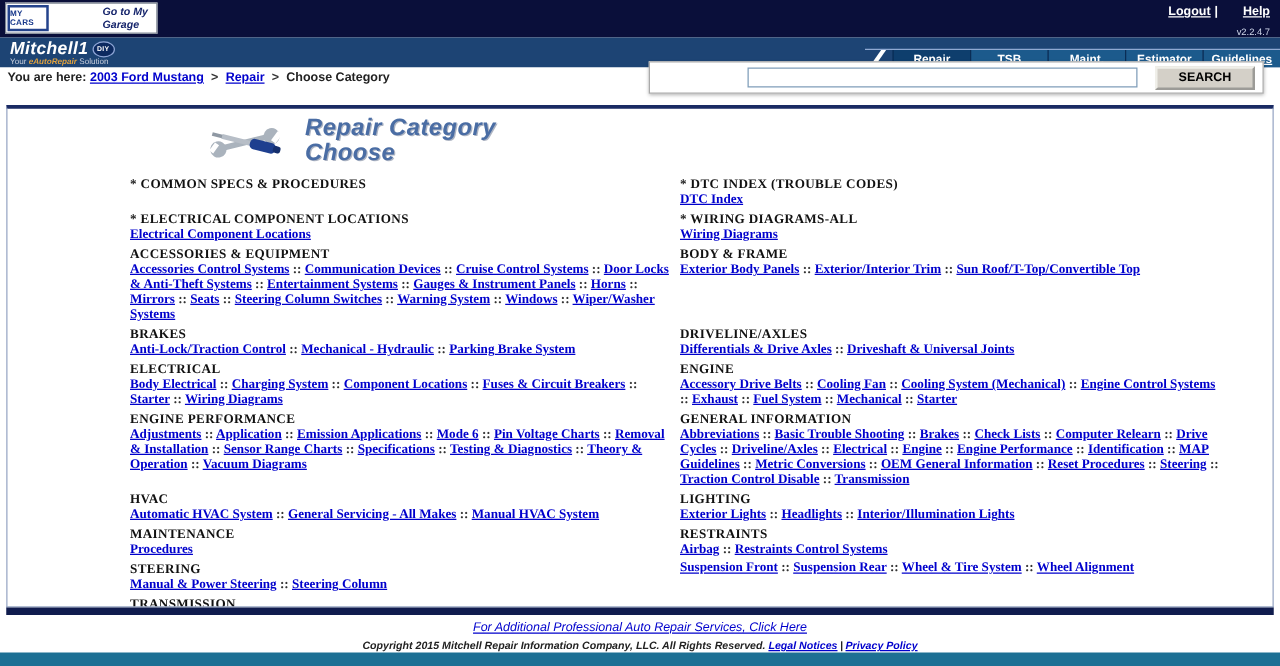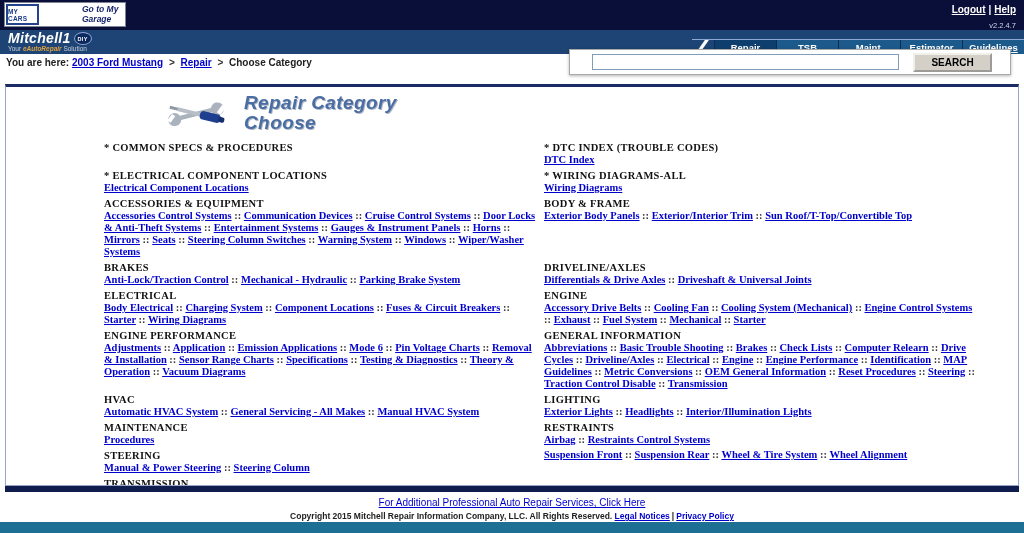--- a/index.html
+++ b/index.html
@@ -13,21 +13,21 @@
   
   .topbar { position:absolute; top:0; left:0; right:0; height:30px; background:#0a0f3a; }
   .mycars-btn { position:absolute; left:4px; top:2px; height:25px; background:#fff;
     border:1px solid #7e8693; display:flex; align-items:stretch; cursor:pointer; padding:1px;gap:39px; }
   .plate { width:33px; border:2px solid #24438c; display:flex; align-items:center; justify-content:center;
     font-size:6.5px; font-weight:bold; color:#1a3a8c; letter-spacing:.2px; }
   .garage-label { width:46px; font-size:8.5px; font-weight:bold; font-style:italic; color:#15246b;
     display:flex; align-items:center; padding:0 2px 0 4px; line-height:1.1; }
   .top-right { position:absolute; right:8px; top:4px; text-align:right; }
   .top-links { font-size:10px; font-weight:bold; color:#fff; }
-  .top-links a { color:#fff; text-decoration:underline; cursor:pointer; }
+  .top-links a { color:#fff; text-decoration:underline; cursor:pointer;margin-left:17px; }
   .top-links .sep { margin:0 3px; }
   .version { color:#cfd6ea; font-size:7.5px; margin-top:6px; }
 
   
   .band { position:absolute; top:30px; left:0; right:0; height:24px; background:#1d4474; }
   .logo-wrap { position:absolute; left:8px; top:1px; cursor:pointer; }
   .logo-text { font-size:14px; font-weight:bold; font-style:italic; color:#fff; letter-spacing:.3px; line-height:14px; }
   .badge { display:inline-block; margin-left:3px; background:#0c2a60; border:1px solid #8fa6d6;
     border-radius:50%; width:18px; height:13px; font-size:5.5px; color:#fff; text-align:center;
     line-height:12px; font-style:normal; font-weight:bold; vertical-align:2px; letter-spacing:.3px; }
@@ -38,22 +38,22 @@
   #tabs { position:absolute; right:0; top:0; bottom:0; display:flex; }
   .tab { width:62px; text-align:center; background:#1c5a8c; border-left:1px solid #0a2d55;
     color:#fff; font-size:9.5px; font-weight:bold; text-decoration:underline; line-height:15px; cursor:pointer; }
   .tab.active { background:#0e3e6d; }
 
   
   .crumbrow { position:absolute; top:54px; left:0; right:0; height:20px; background:#fff; }
   .crumbs { position:absolute; left:6px; top:3px; font-size:10px; font-weight:bold; color:#222; }
   .crumbs a { color:#0000cc; text-decoration:underline; cursor:pointer; }
   .crumbs .gt { color:#333; margin:0 3px; }
-  .search-panel { position:absolute; right:13px; top:-5px; width:442px; height:26px; background:#fff;
-    border:1px solid #a9a9a9; box-shadow:0 1px 3px rgba(0,0,0,.3); display:flex; align-items:center; padding:0 18px; }
+  .search-panel { position:absolute; right:13px; top:-5px; width:492px; height:26px; background:#fff;
+    border:1px solid #a9a9a9; box-shadow:0 1px 3px rgba(0,0,0,.3); display:flex; align-items:center; padding:0 6px;justify-content:flex-end; }
   .search-panel input { width:312px; height:16px; border:1px solid #7f9db9; font-size:10px; padding:0 3px; margin-left:4px; }
   .search-panel button { margin-left:14px; width:80px; height:19px; background:#d4d0c8;
     border:2px outset #f0efe9; font-size:10px; font-weight:bold; color:#000; cursor:pointer; font-family:"Liberation Sans",sans-serif; }
 
   
   .content { position:absolute; top:84px; left:5px; right:5px; bottom:47px; background:#fff;
     border:1px solid #97a6c4; border-top:3px solid #1a2a63; overflow:hidden; }
   .title-row { display:flex; align-items:flex-start; padding:6px 0 0 158px; height:50px; }
   .title { margin-left:14px; font-style:italic; font-weight:bold; font-size:19px; color:#4a6da4;
     line-height:1.05; letter-spacing:.4px; text-shadow:1px 1px 0 rgba(20,40,80,.35); }
@@ -61,21 +61,21 @@
   #rows { padding:4px 0 0 98px;font-family:Liberation Serif, serif; }
   .crow { display:flex; margin-bottom:3px; }
   .ccell { width:432px; margin-right:8px; }
   .chead { font-size:10.5px; font-weight:bold; color:#111; letter-spacing:.3px; line-height:13px; }
   .clinks { font-size:10.5px; font-weight:bold; line-height:12px; }
   .clink { color:#0000cc; text-decoration:underline; cursor:pointer; }
   .lsep { color:#333; }
 
   
   .footer-navy { position:absolute; left:5px; right:5px; bottom:41px; height:6px; background:#101c4e; }
-  .footer { position:absolute; left:0; right:0; bottom:11px; height:30px; background:#fff; text-align:center; }
+  .footer { position:absolute; left:0; right:0; bottom:11px; height:30px; background:#fff; text-align:center;font-style:italic; }
   .svc { font-size:10px; color:#0000cc; text-decoration:underline; cursor:pointer; display:inline-block; margin-top:1px; }
   .copy { font-size:8.5px; font-weight:bold; color:#222; margin-top:1px; }
   .copy a { color:#0000cc; text-decoration:underline; cursor:pointer; }
   .copy .lgl { }
   .copy .csep { margin:0 2px; color:#222; }
   .toprow { font-size:10px; font-weight:bold; color:#223; margin-top:1px; }
   .toprow a { color:#0000cc; text-decoration:underline; cursor:pointer; }
   .bottom-teal { position:absolute; left:0; right:0; bottom:0; height:11px; background:#1d7094; }
 </style>
 </head>

